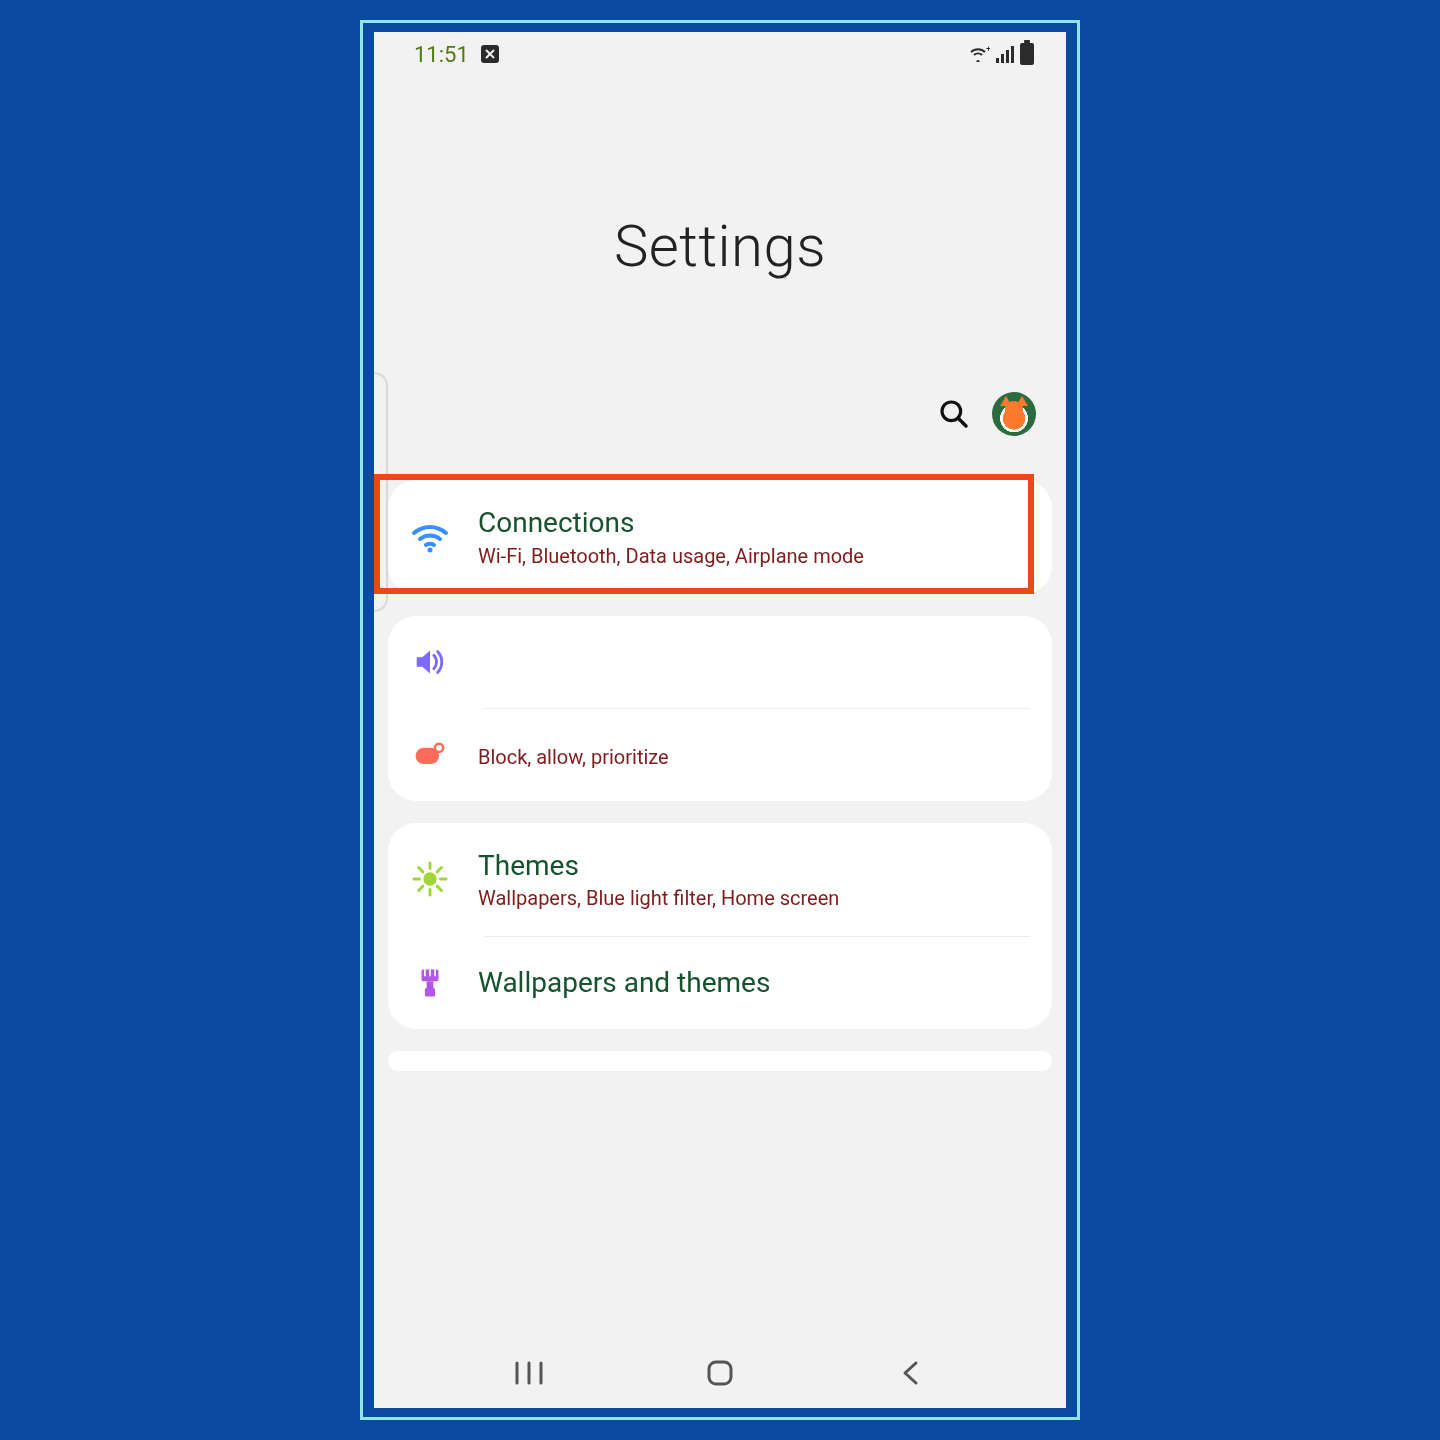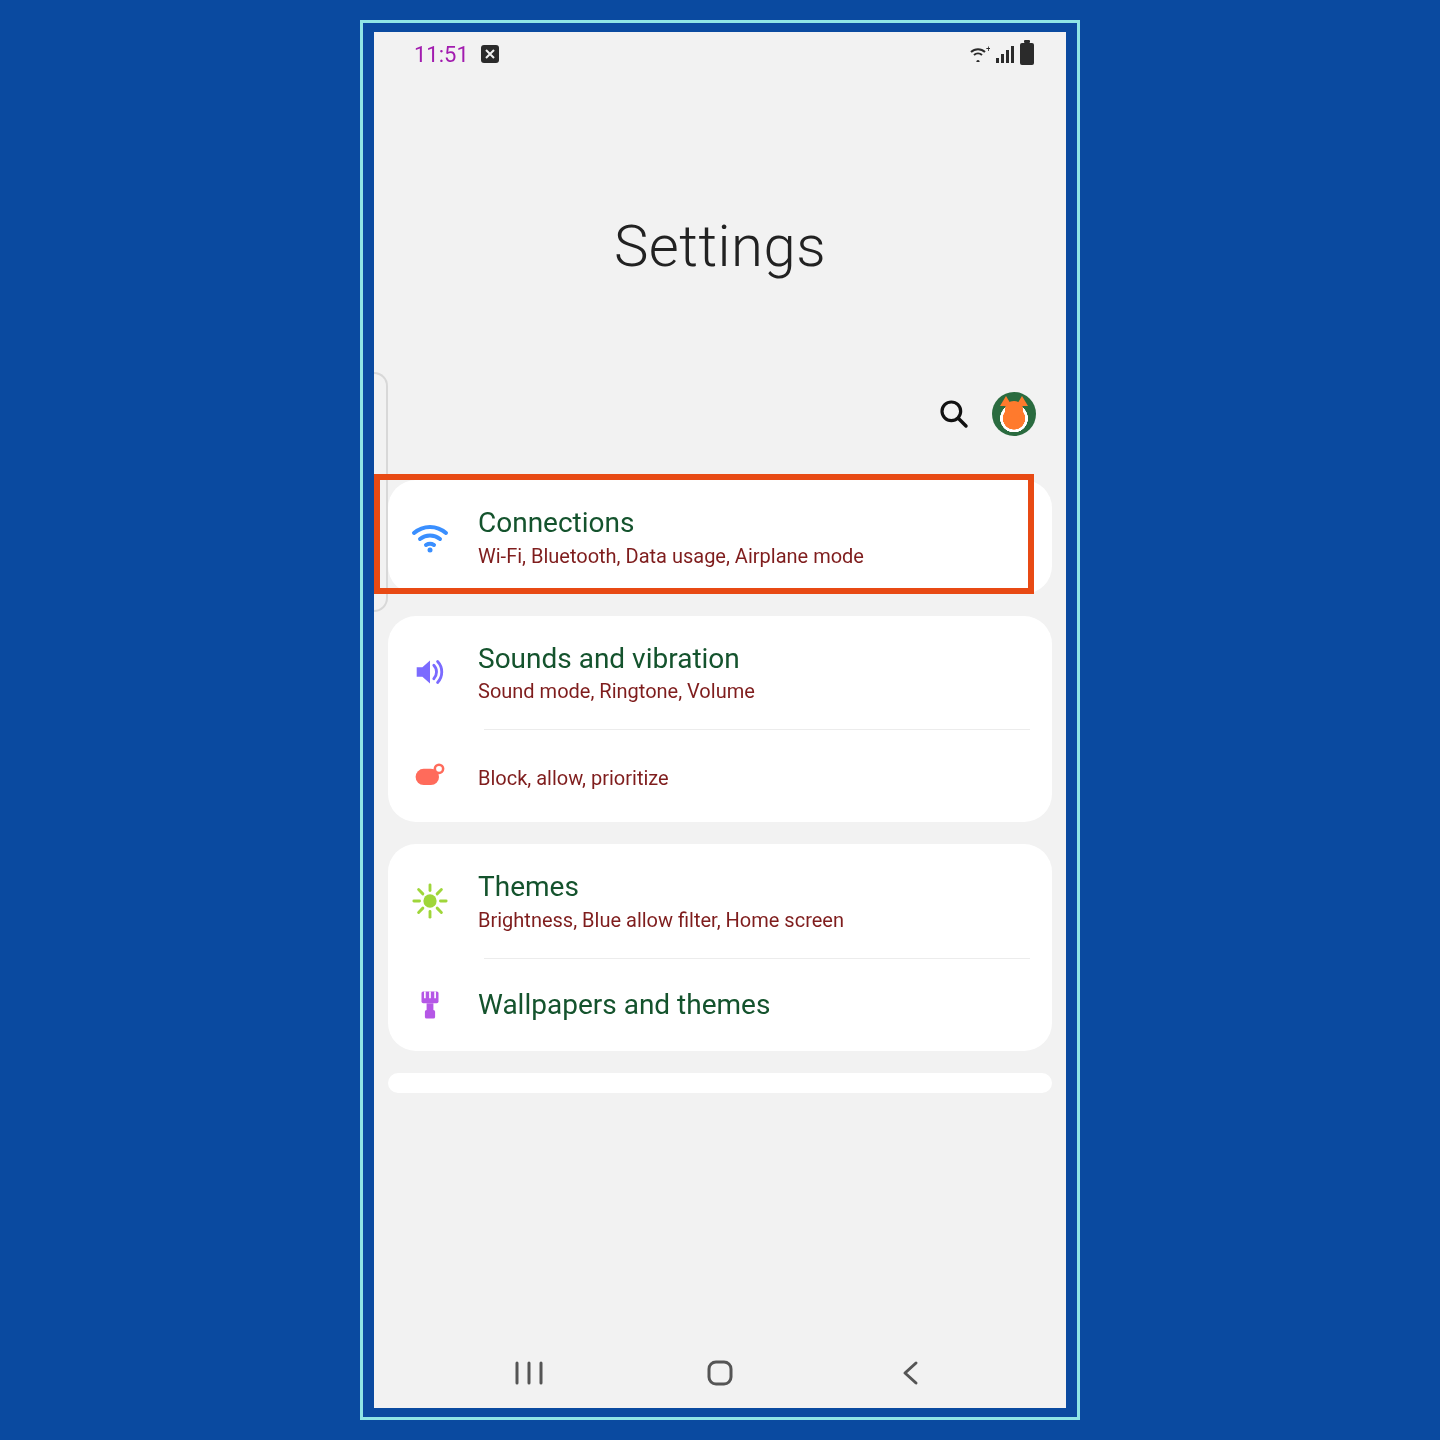--- a/index.html
+++ b/index.html
@@ -29,21 +29,21 @@
     flex-direction: column;
     overflow: hidden;
   }
   
   .status-bar {
     height: 44px;
     display: flex;
     align-items: center;
     padding: 0 32px 0 40px;
     font-size: 22px;
-    color: #a21caf;
+    color: #4d7c0f;
     font-weight: 400;
   }
   .status-left { display: flex; align-items: center; gap: 12px; }
   .status-spacer { flex: 1; }
   .status-right { display: flex; align-items: center; gap: 6px; }
   .status-x {
     width: 18px; height: 18px; background: #2b2b2b; border-radius: 3px;
     display: flex; align-items: center; justify-content: center;
     color: #f2f2f2; font-size: 12px; font-weight: 700;
   }
@@ -230,24 +230,20 @@
 
       <div class="card">
         <div class="row">
           <span class="row-icon">
             <svg viewBox="0 0 40 40" width="38" height="38">
               <path d="M6 15 h6 l8 -7 v24 l-8 -7 h-6 z" fill="#7b6bff"></path>
               <path d="M24 13 a10 10 0 0 1 0 14" fill="none" stroke="#7b6bff" stroke-width="3" stroke-linecap="round"></path>
               <path d="M28 9 a16 16 0 0 1 0 22" fill="none" stroke="#7b6bff" stroke-width="3" stroke-linecap="round"></path>
             </svg>
           </span>
-          <div class="row-text">
-            <div class="row-title">Sounds and vibration</div>
-            <div class="row-sub">Sound mode, Ringtone, Volume</div>
-          </div>
         </div>
         <div class="divider"></div>
         <div class="row">
           <span class="row-icon">
             <svg viewBox="0 0 40 40" width="36" height="36">
               <rect x="4" y="12" width="26" height="18" rx="9" fill="#ff6b5b"></rect>
               <circle cx="30" cy="12" r="6" fill="#ff6b5b"></circle>
               <circle cx="30" cy="12" r="3.2" fill="#fff"></circle>
             </svg>
           </span>
@@ -269,21 +265,21 @@
                 <line x1="31" y1="20" x2="37" y2="20"></line>
                 <line x1="8" y1="8" x2="12.5" y2="12.5"></line>
                 <line x1="27.5" y1="27.5" x2="32" y2="32"></line>
                 <line x1="32" y1="8" x2="27.5" y2="12.5"></line>
                 <line x1="12.5" y1="27.5" x2="8" y2="32"></line>
               </g>
             </svg>
           </span>
           <div class="row-text">
             <div class="row-title">Themes</div>
-            <div class="row-sub">Brightness, Blue allow filter, Home screen</div>
+            <div class="row-sub">Wallpapers, Blue light filter, Home screen</div>
           </div>
         </div>
         <div class="divider"></div>
         <div class="row">
           <span class="row-icon">
             <svg viewBox="0 0 40 40" width="34" height="34">
               <rect x="10" y="4" width="20" height="14" rx="2" fill="#b557e6"></rect>
               <line x1="14" y1="4" x2="14" y2="12" stroke="#fff" stroke-width="2"></line>
               <line x1="20" y1="4" x2="20" y2="12" stroke="#fff" stroke-width="2"></line>
               <line x1="26" y1="4" x2="26" y2="12" stroke="#fff" stroke-width="2"></line>

